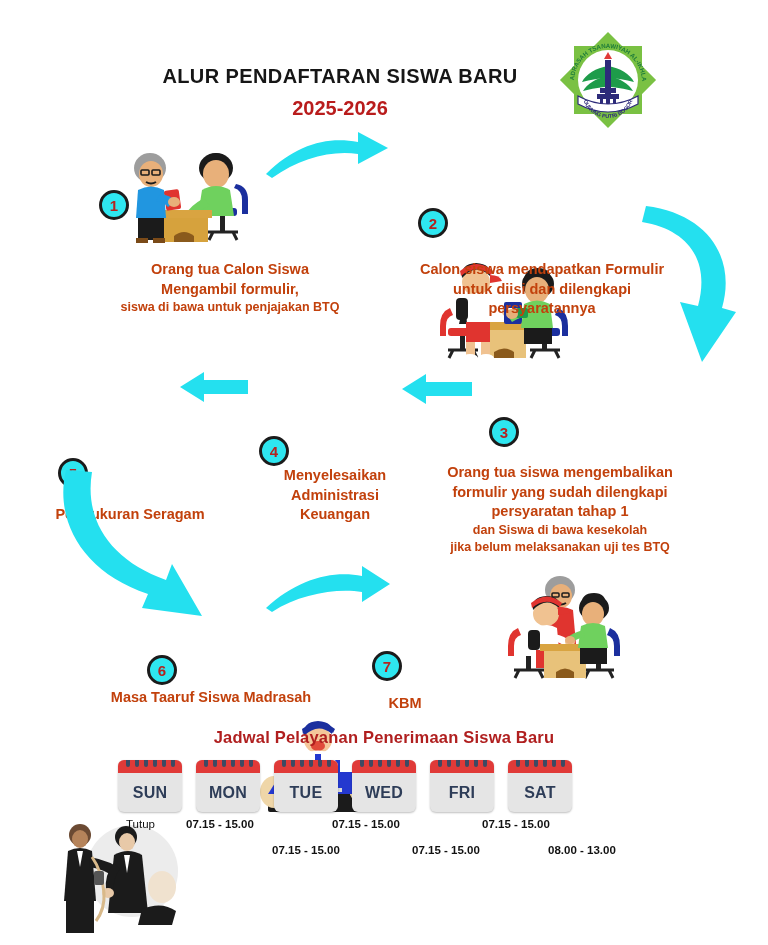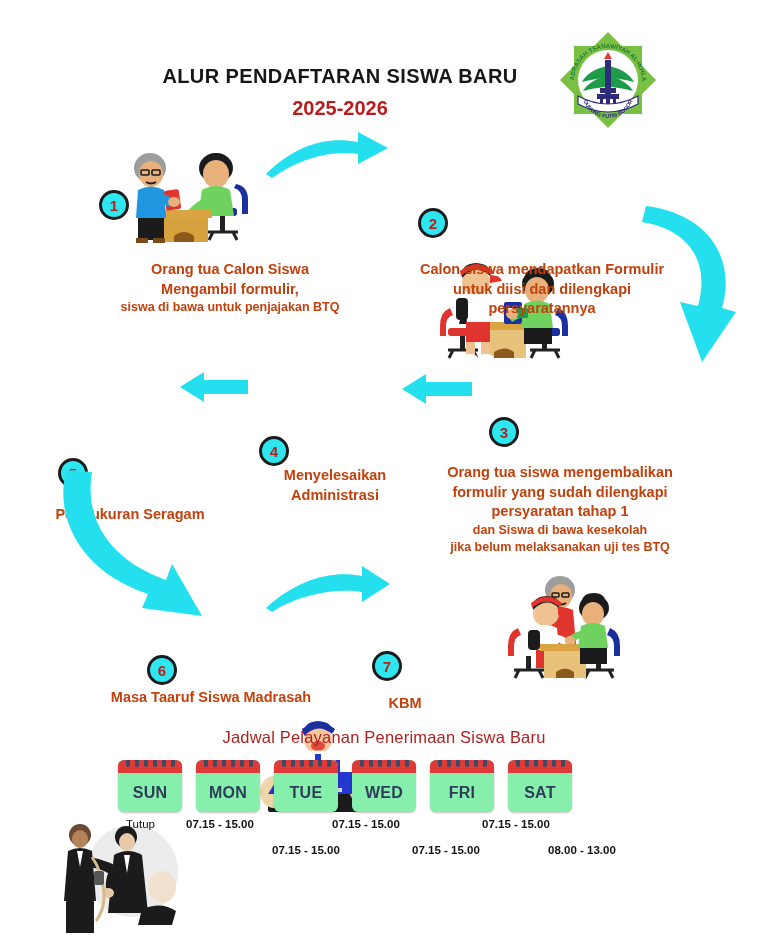--- a/index.html
+++ b/index.html
@@ -29,24 +29,24 @@
   
   .illus{position:relative;}
   .illus svg{display:block;}
 
   
   .arrow{position:absolute;}
   .arrow svg{display:block;}
 
   
   #sched-title{left:0;top:728px;width:768px;text-align:center;
-     font-size:16.5px;font-weight:normal;color:#b01f1f;letter-spacing:.2px;}
+     font-size:16.5px;font-weight:bold;color:#b01f1f;letter-spacing:.2px;}
   #cal-row{left:118px;top:760px;width:540px;display:flex;gap:14px;}
   .cal{width:64px;}
-  .cal-card{width:64px;height:52px;background:#86efac;border-radius:6px;
+  .cal-card{width:64px;height:52px;background:#e5e5e5;border-radius:6px;
        box-shadow:0 1px 2px rgba(0,0,0,.25);overflow:hidden;position:relative;}
   .cal-top{height:13px;background:#e03a38;position:relative;}
   .rings{position:absolute;top:-3px;left:0;width:100%;height:12px;display:flex;
          justify-content:space-around;align-items:flex-start;padding:0 5px;box-sizing:border-box;}
   .ring{width:4px;height:10px;background:#3d4a63;border-radius:2px;}
   .cal-day{height:39px;display:flex;align-items:center;justify-content:center;
        font-size:16px;font-weight:bold;color:#2e3d58;letter-spacing:.3px;}
   .times{position:absolute;left:100px;top:818px;width:580px;height:50px;}
   .tm{position:absolute;font-size:11.5px;font-weight:bold;color:#111;white-space:nowrap;}
   .tm.plain{font-weight:normal;}
@@ -312,20 +312,21 @@
     <path d="M50 38 q16 -7 32 0 l2 10 -36 0z" fill="#ffffff"></path>
     <rect x="63" y="38" width="6" height="12" fill="#2438cf"></rect>
   </svg>
 </div>
 <div class="abs" style="left:259px;top:436px;">
   <div class="badge">4</div>
 </div>
 <div class="abs cap" style="left:240px;top:466px;width:190px;">
   <span class="big">Menyelesaikan</span>
   <span class="big">Administrasi</span>
+  <span class="big">Keuangan</span>
 </div>
 
 <div class="arrow" style="left:178px;top:370px;">
   <svg width="70" height="34" viewBox="0 0 70 34">
     <path d="M70 10 L26 10 L26 2 L2 17 L26 32 L26 24 L70 24 Z" fill="#24e0ef"></path>
   </svg>
 </div>
 
 <div class="abs illus" style="left:44px;top:352px;width:150px;height:122px;">
   <svg width="150" height="122" viewBox="0 0 150 122">

